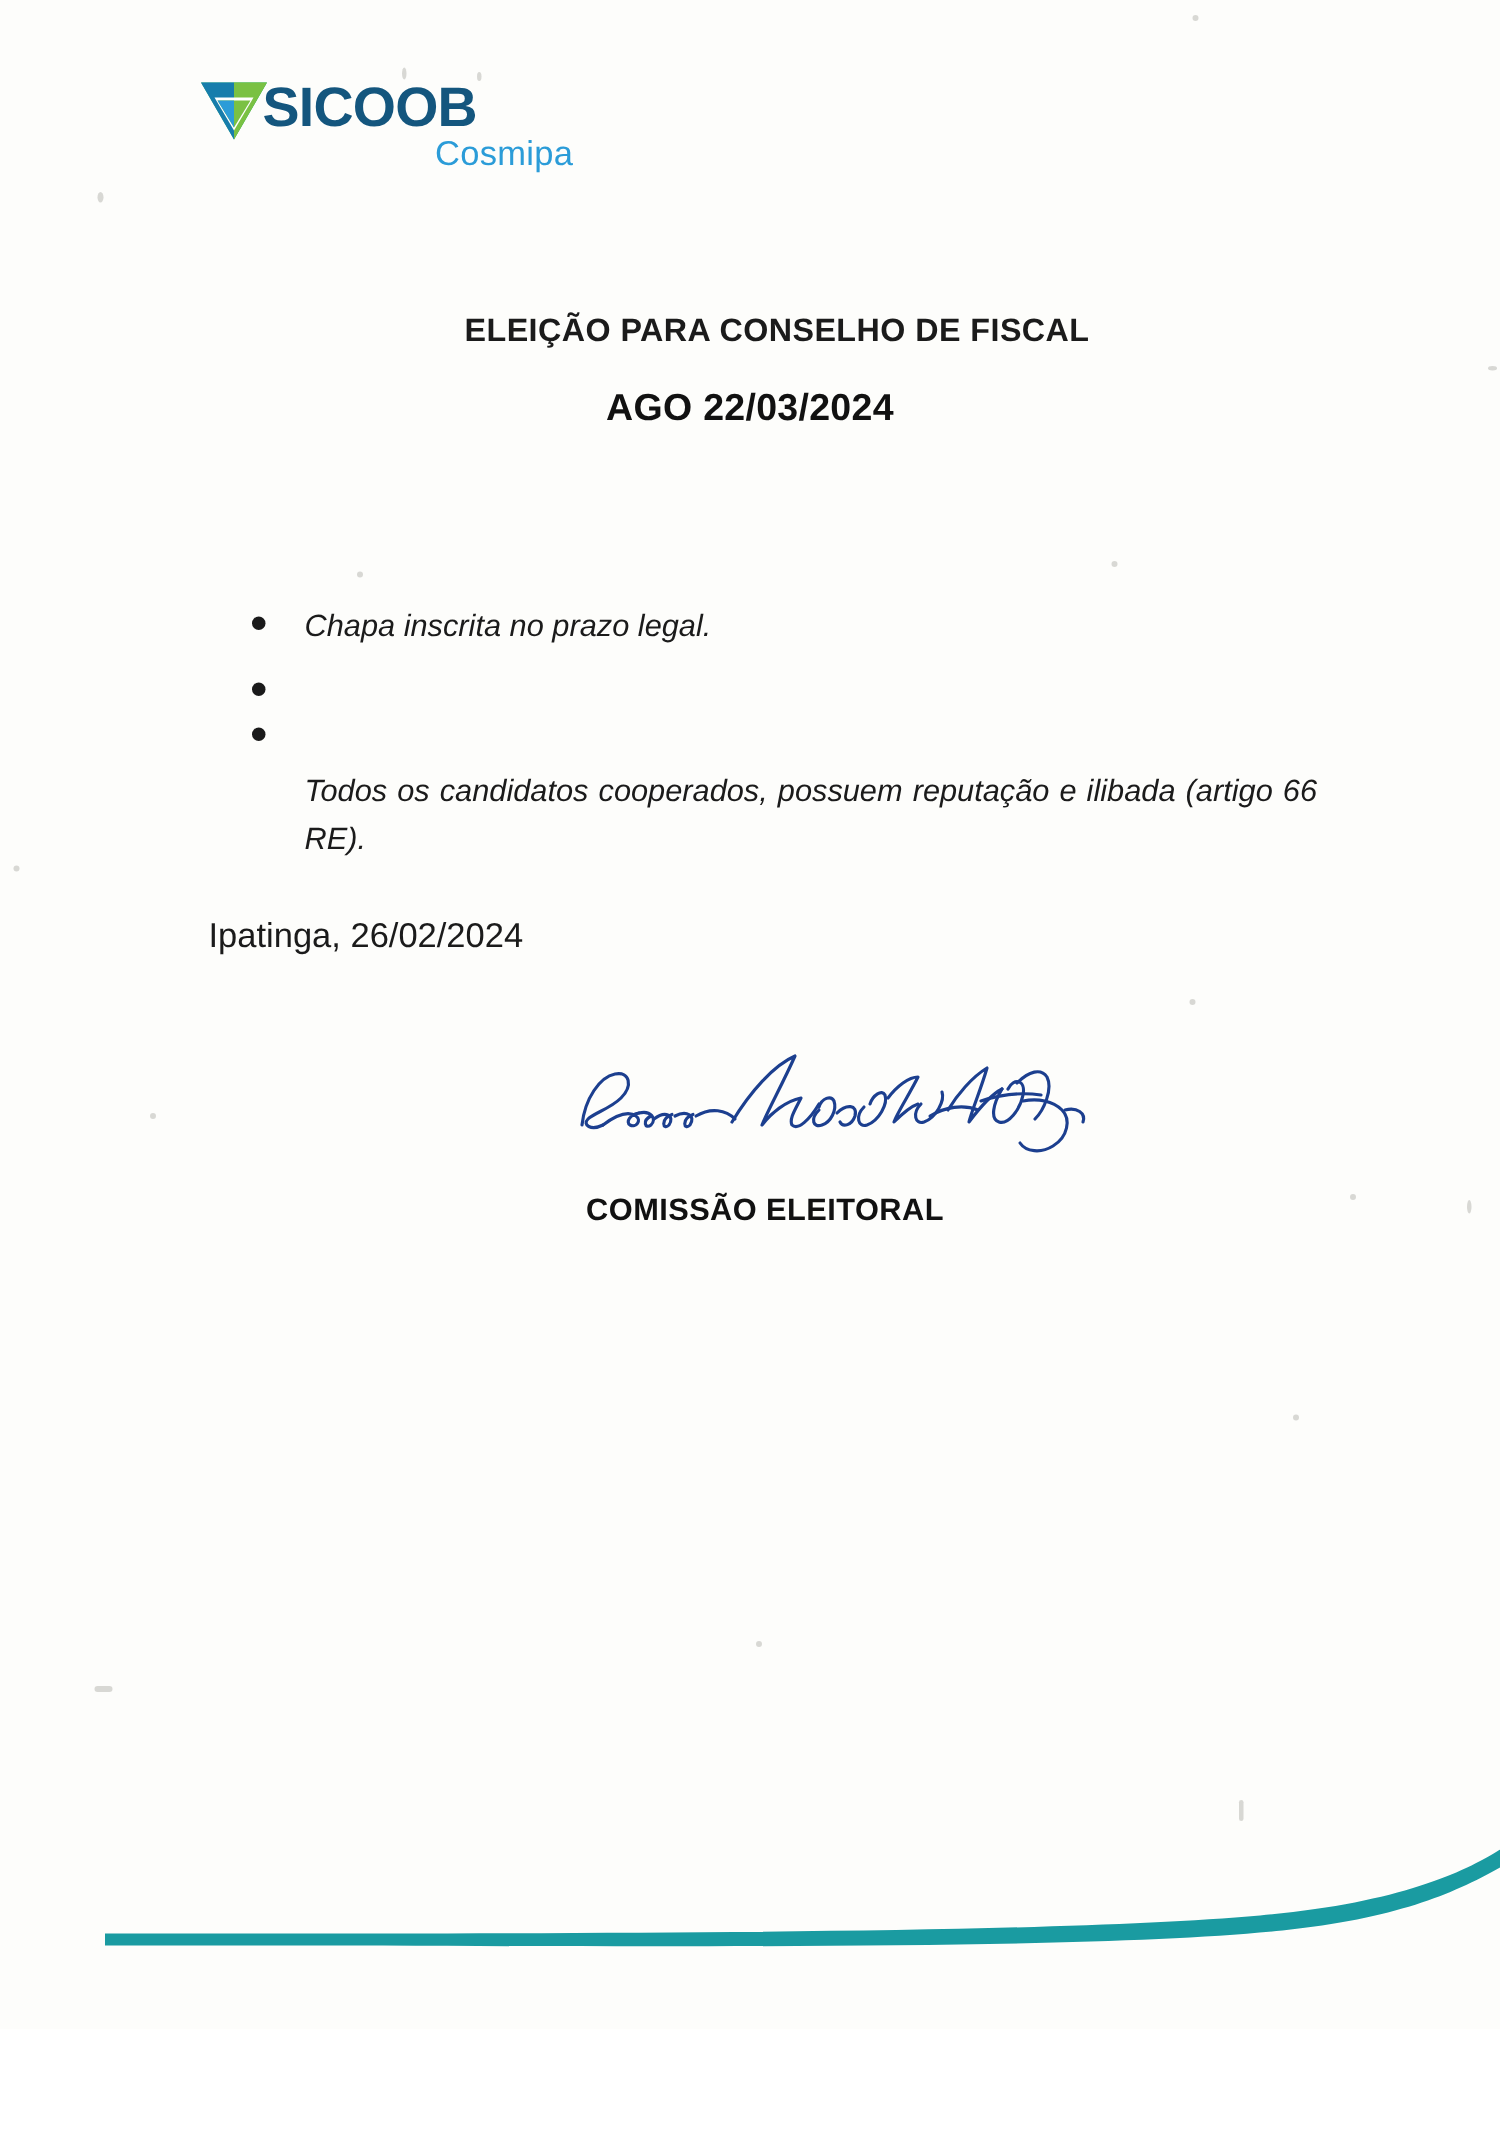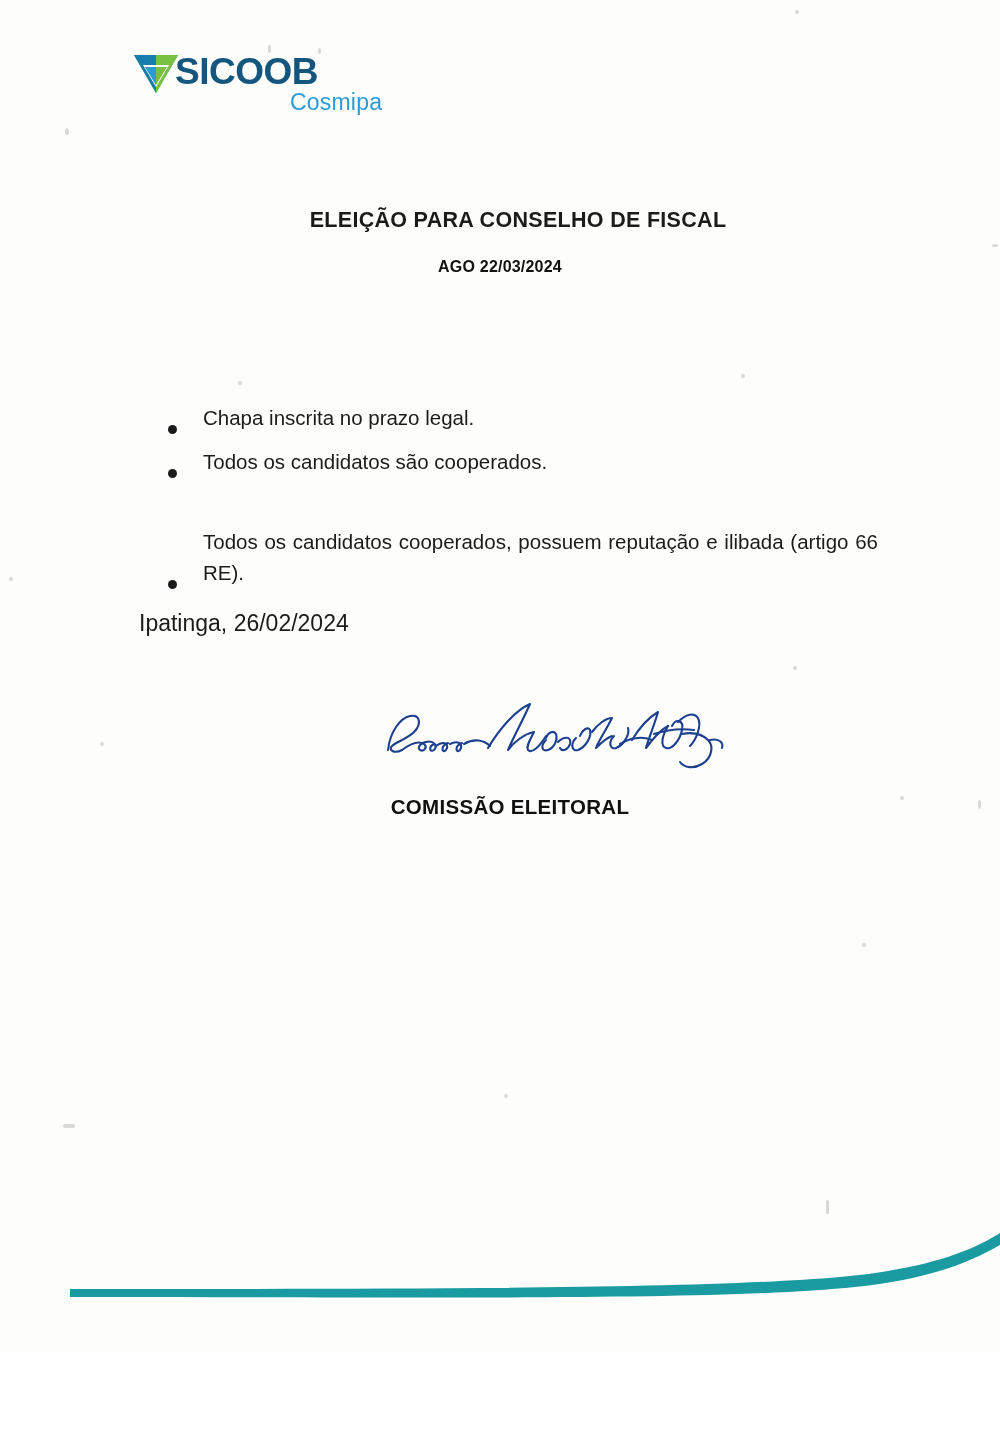--- a/index.html
+++ b/index.html
@@ -73,37 +73,38 @@
     color: #1b1b1b;
     font-weight: 600;
     padding-left: 36px;
   }
   .subtitle {
     position: absolute;
     left: 0;
     right: 0;
     top: 258px;
     text-align: center;
-    font-size: 16px;
+    font-size: 25px;
     font-weight: bold;
     color: #111;
     letter-spacing: .2px;
   }
 
   
   .bullets {
     position: absolute;
     left: 168px;
     top: 402px;
     width: 710px;
   }
   .bullet-row {
     display: flex;
-    align-items: flex-end;
+    align-items: flex-start;
     margin-bottom: 12px;
+    font-style: italic;
   }
   .bullet-dot {
     flex: 0 0 auto;
     width: 9px;
     height: 9px;
     border-radius: 50%;
     background: #1a1a1a;
     margin-top: 9px;
     margin-right: 26px;
   }
@@ -203,21 +204,20 @@
   <div class="title">ELEIÇÃO PARA CONSELHO DE FISCAL</div>
   <div class="subtitle">AGO 22/03/2024</div>
 
   <div class="bullets">
     <div class="bullet-row">
       <span class="bullet-dot"></span>
       <span class="bullet-text">Chapa inscrita no prazo legal.</span>
     </div>
     <div class="bullet-row">
       <span class="bullet-dot"></span>
-      <span class="bullet-text">Todos os candidatos são cooperados.</span>
     </div>
     <div class="bullet-row">
       <span class="bullet-dot"></span>
       <span class="bullet-text justify">Todos os candidatos cooperados, possuem reputação e ilibada (artigo 66 RE).</span>
     </div>
   </div>
 
   <div class="placedate">Ipatinga, 26/02/2024</div>
 
   <div class="sig-wrap">

